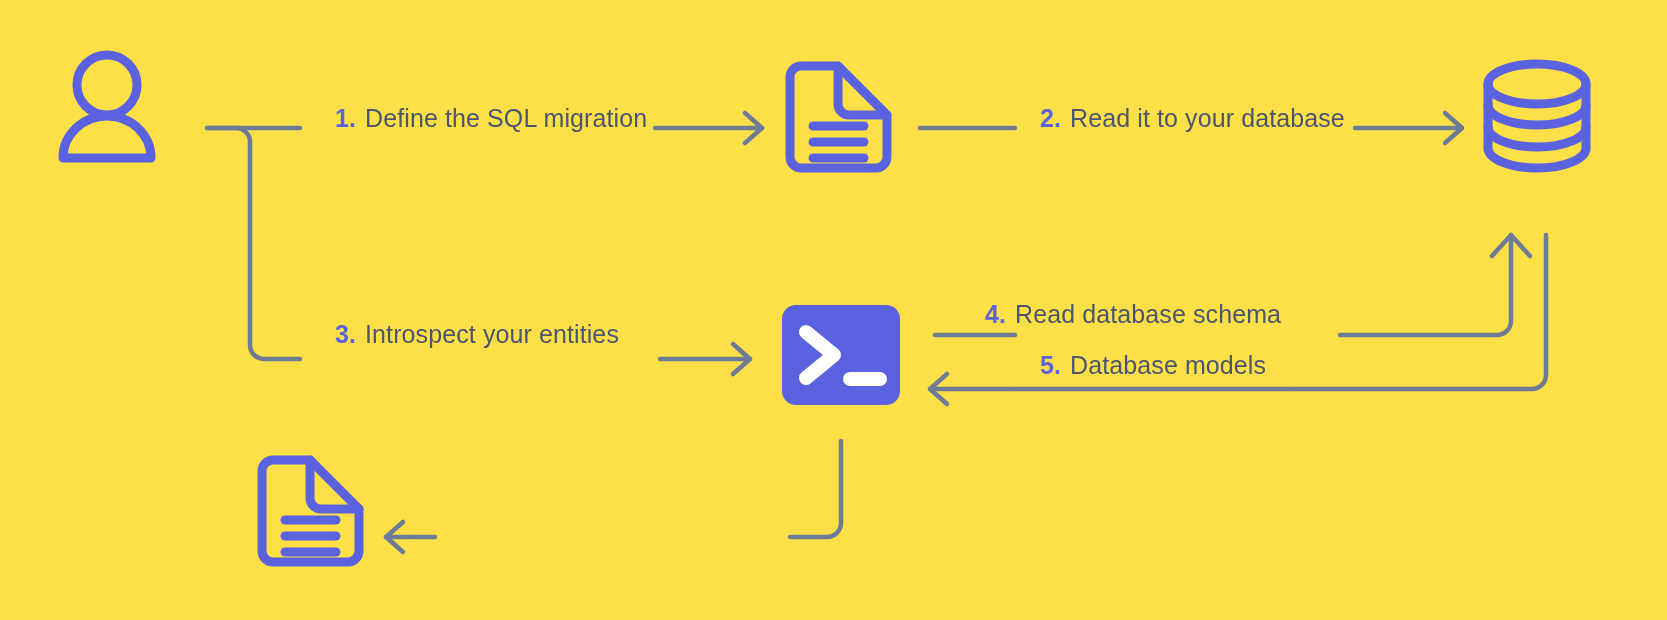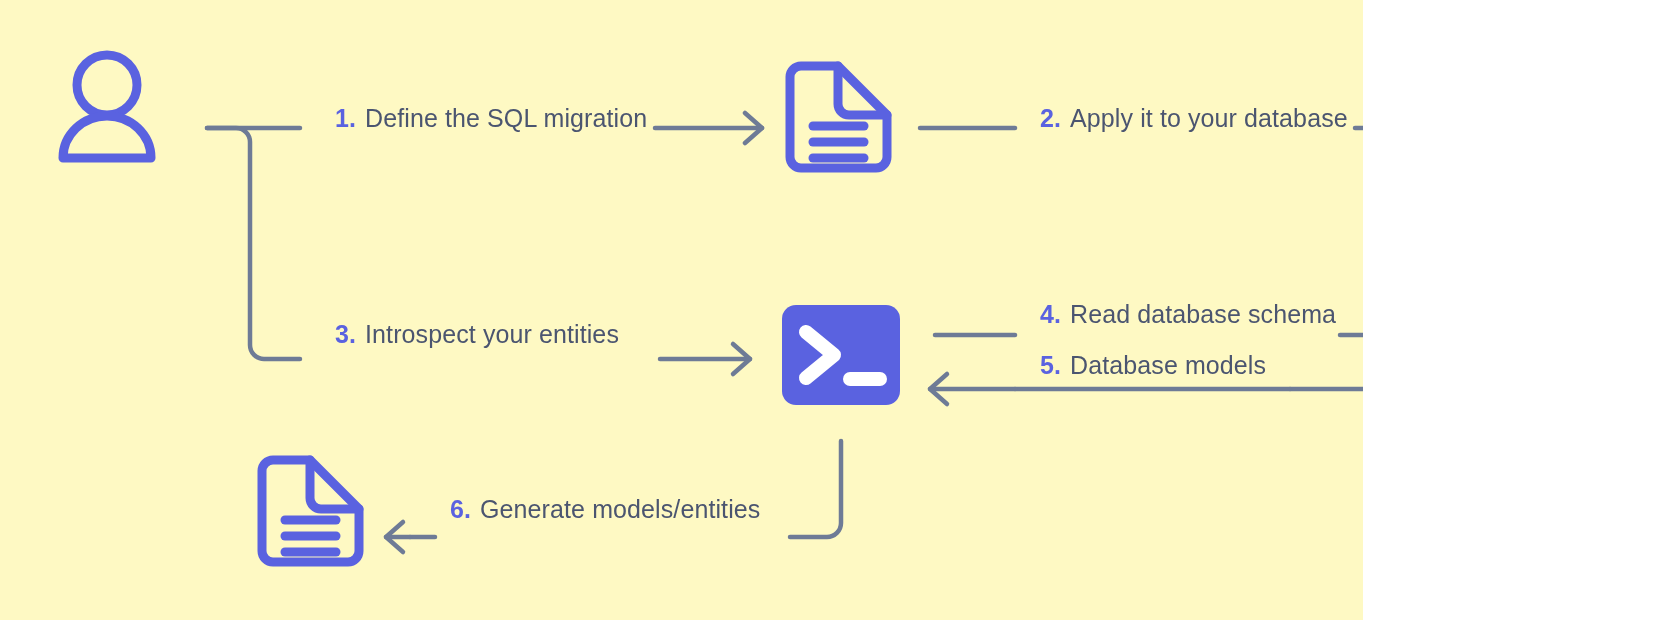--- a/index.html
+++ b/index.html
@@ -6,23 +6,23 @@
   html, body {
     margin: 0;
     padding: 0;
     background: #ffffff;
   }
   body {
     font-family: "Liberation Sans", sans-serif;
   }
   #diagram-root {
     position: relative;
-    width: 1363px;
+    width: 1667px;
     height: 620px;
-    background: #fef9c3;
+    background: #fde047;
     overflow: hidden;
   }
   #diagram-svg {
     position: absolute;
     top: 0;
     left: 0;
     width: 1667px;
     height: 620px;
   }
   .step-label {
@@ -40,21 +40,21 @@
     margin-right: 9px;
     font-size: 25px;
   }
   .step-text {
     font-weight: normal;
     color: #4b5570;
   }
   .lbl-1 { left: 335px; top: 106px; }
   .lbl-2 { left: 1040px; top: 106px; }
   .lbl-3 { left: 335px; top: 322px; }
-  .lbl-4 { left: 1040px; top: 302px; text-align: right; }
+  .lbl-4 { left: 985px; top: 302px; text-align: right; }
   .lbl-5 { left: 1040px; top: 353px; }
   .lbl-6 { left: 450px; top: 497px; }
 </style>
 </head>
 <body>
 
 <div id="diagram-root">
 
   <svg id="diagram-svg" viewBox="0 0 1667 620" xmlns="http://www.w3.org/2000/svg">
 
@@ -142,32 +142,29 @@
       <polyline points="403,522 386,537 403,552"></polyline>
     </g>
 
   </svg>
 
   <div class="step-label lbl-1">
     <span class="step-num">1.</span><span class="step-text">Define the SQL migration</span>
   </div>
 
   <div class="step-label lbl-2">
-    <span class="step-num">2.</span><span class="step-text">Apply it to your database</span>
+    <span class="step-num">2.</span><span class="step-text">Read it to your database</span>
   </div>
 
   <div class="step-label lbl-3">
     <span class="step-num">3.</span><span class="step-text">Introspect your entities</span>
   </div>
 
   <div class="step-label lbl-4">
     <span class="step-num">4.</span><span class="step-text">Read database schema</span>
   </div>
 
   <div class="step-label lbl-5">
     <span class="step-num">5.</span><span class="step-text">Database models</span>
   </div>
 
-  <div class="step-label lbl-6">
-    <span class="step-num">6.</span><span class="step-text">Generate models/entities</span>
-  </div>
 
 </div>
 
 </body></html>

